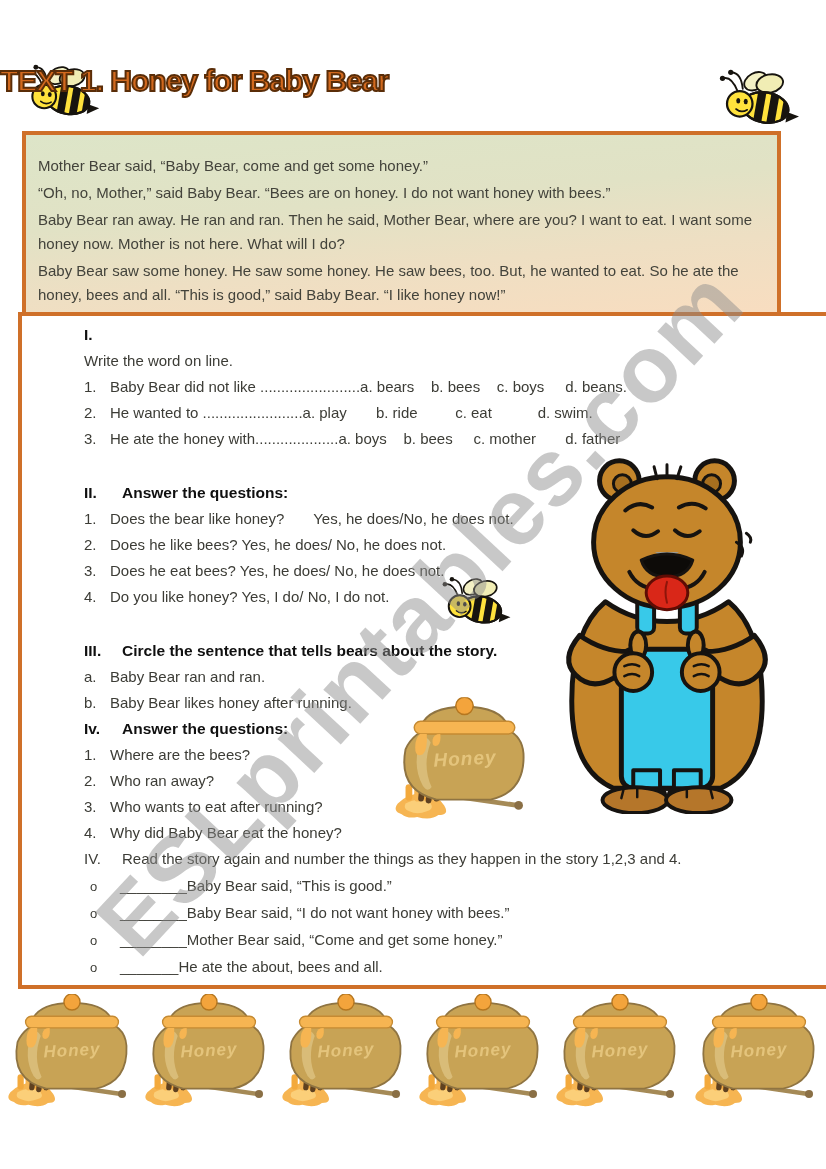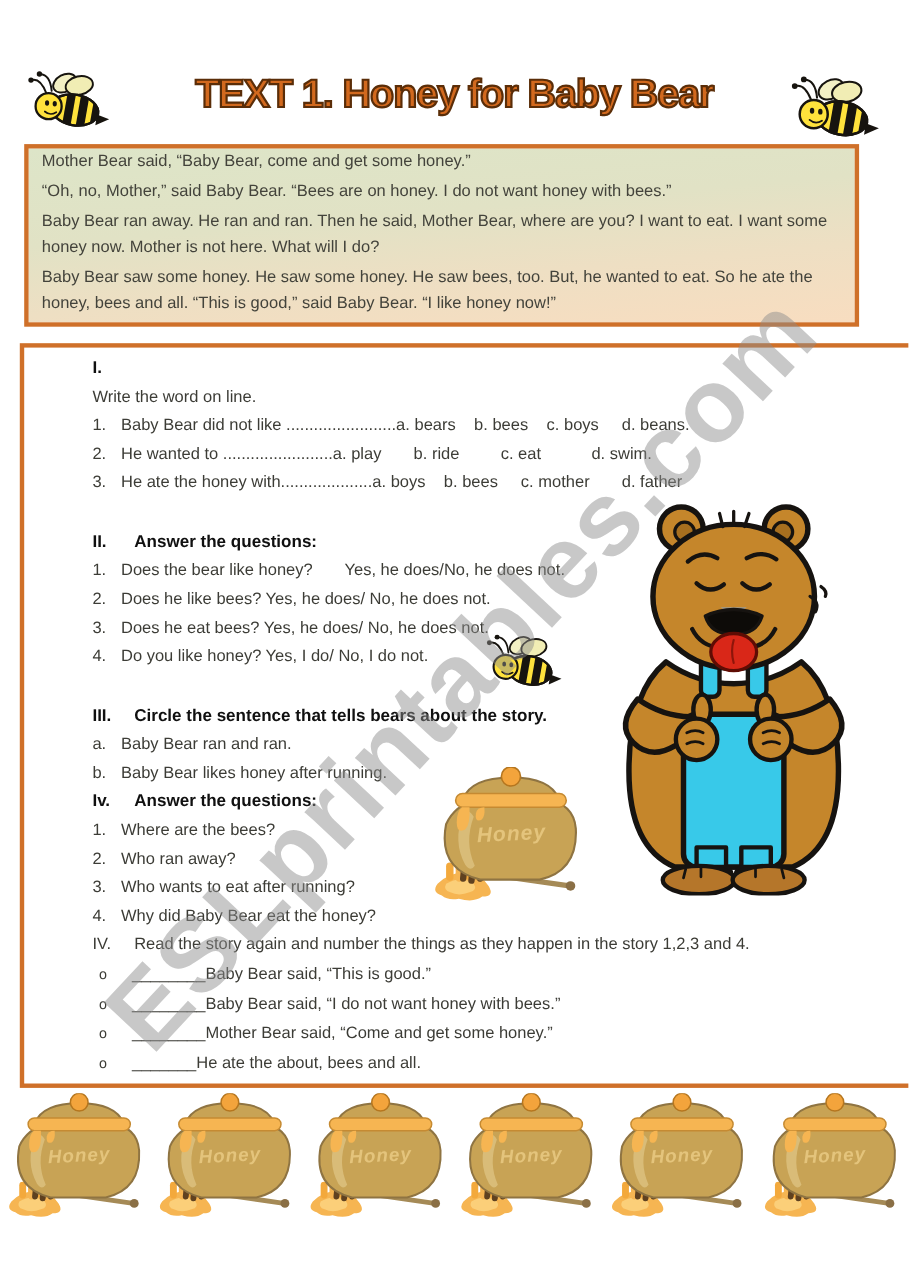--- a/index.html
+++ b/index.html
@@ -1,30 +1,30 @@
 <!DOCTYPE html>
 <html><head>
 <meta charset="utf-8">
 <style>
   html,body{margin:0;padding:0;background:#ffffff;}
   .page{position:relative;width:826px;height:1169px;overflow:hidden;background:#ffffff;
         font-family:"Liberation Sans", sans-serif;}
   
-  .title{position:absolute;left:0;right:0;top:64px;text-align:center;
-         font-size:36px;font-weight:bold;letter-spacing:-1px;color:#d2691e;
+  .title{position:absolute;left:0;right:0;top:64px;text-align:left;
+         font-size:30px;font-weight:bold;letter-spacing:-1px;color:#d2691e;
          -webkit-text-stroke:2px #5a2d08;white-space:nowrap;}
   .bee{position:absolute;}
   .bee-left{left:24px;top:62px;width:78px;height:62px;}
   .bee-right{left:718px;top:66px;width:84px;height:68px;}
   .bee-small{left:441px;top:574px;width:72px;height:58px;z-index:3;}
   
   .story-box{position:absolute;left:22px;top:131px;width:727px;height:152px;
              border:4px solid #cf7029;
              background:linear-gradient(175deg,#dde5c8 0%,#e1e2c5 40%,#eedfc3 68%,#f8ddc0 100%);
-             padding:0 12px 6px 12px;}
+             padding:19px 12px 6px 12px;}
   .story-box p{margin:0 0 3px 0;font-size:15px;line-height:24px;color:#43433b;}
   
   .ex-box{position:absolute;left:18px;top:312px;width:756px;height:663px;
           border:4px solid #cf7029;background:#ffffff;
           padding:6px 0 0 62px;box-sizing:content-box;}
   .line{display:flex;align-items:baseline;height:26px;line-height:26px;
         font-size:15px;color:#3c3c36;white-space:nowrap;}
   .line.head{font-weight:bold;color:#101010;font-size:15.5px;}
   .num{display:inline-block;width:26px;flex:0 0 26px;}
   .hnum{display:inline-block;width:38px;flex:0 0 38px;}

